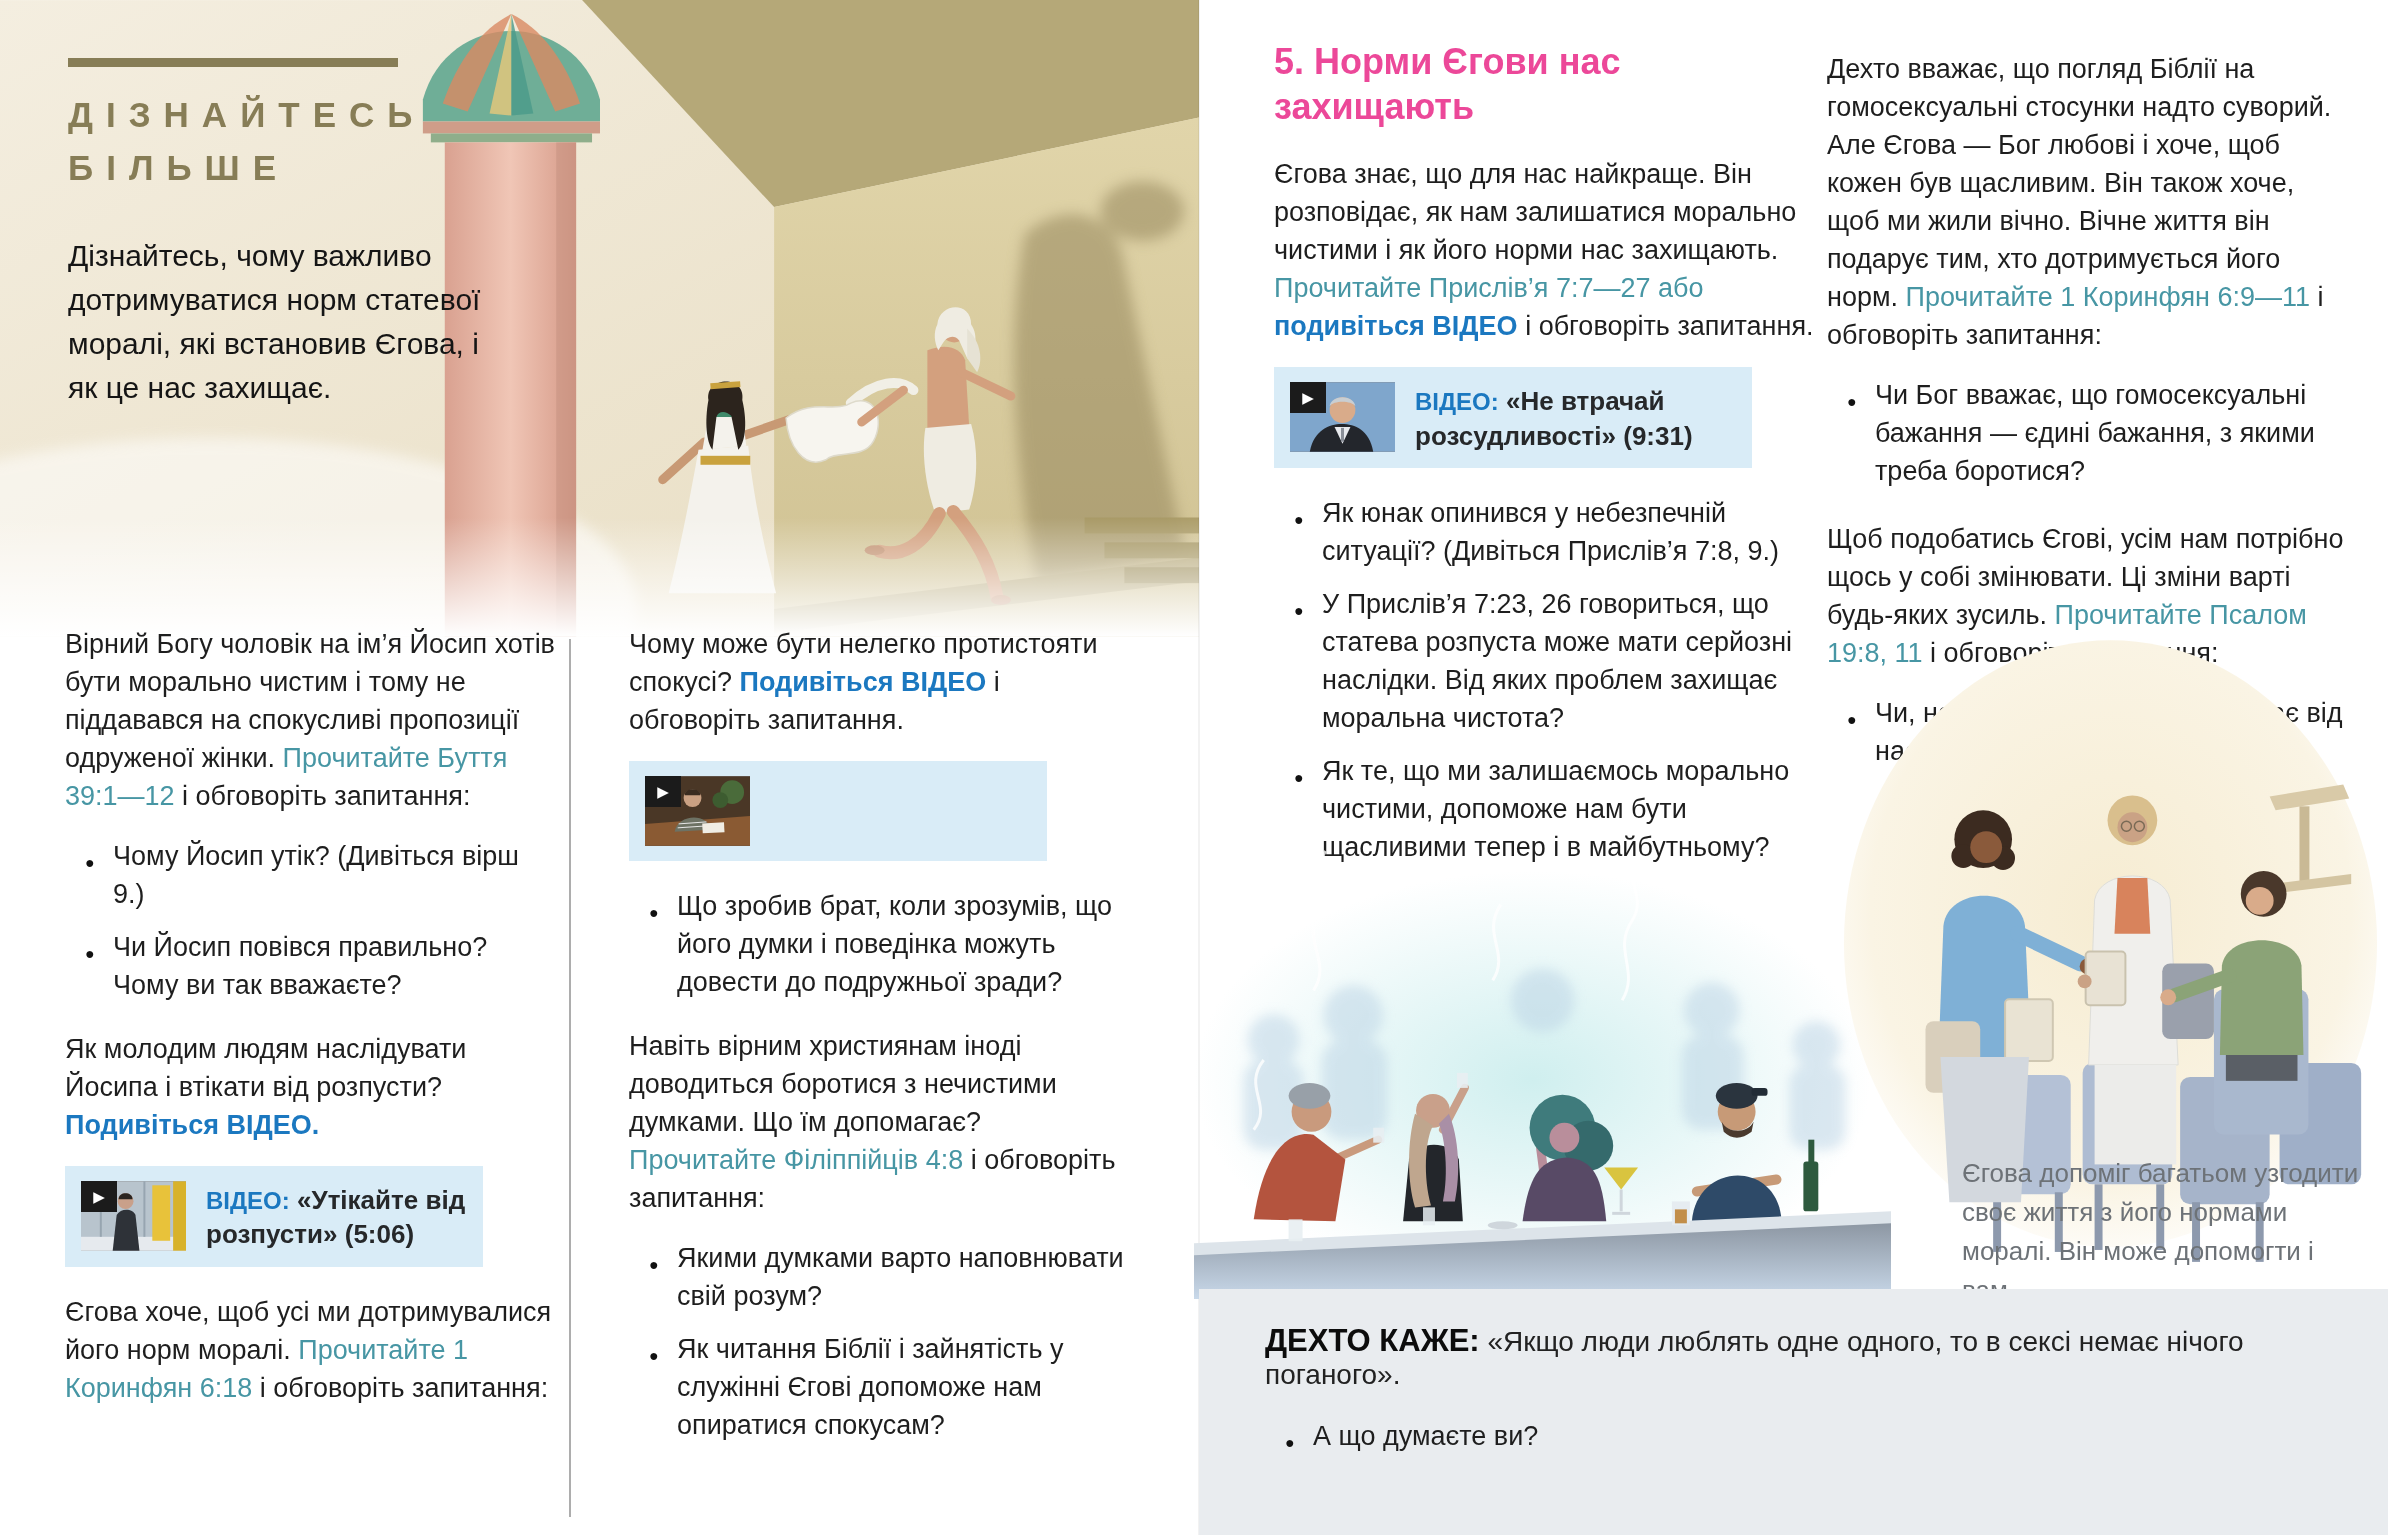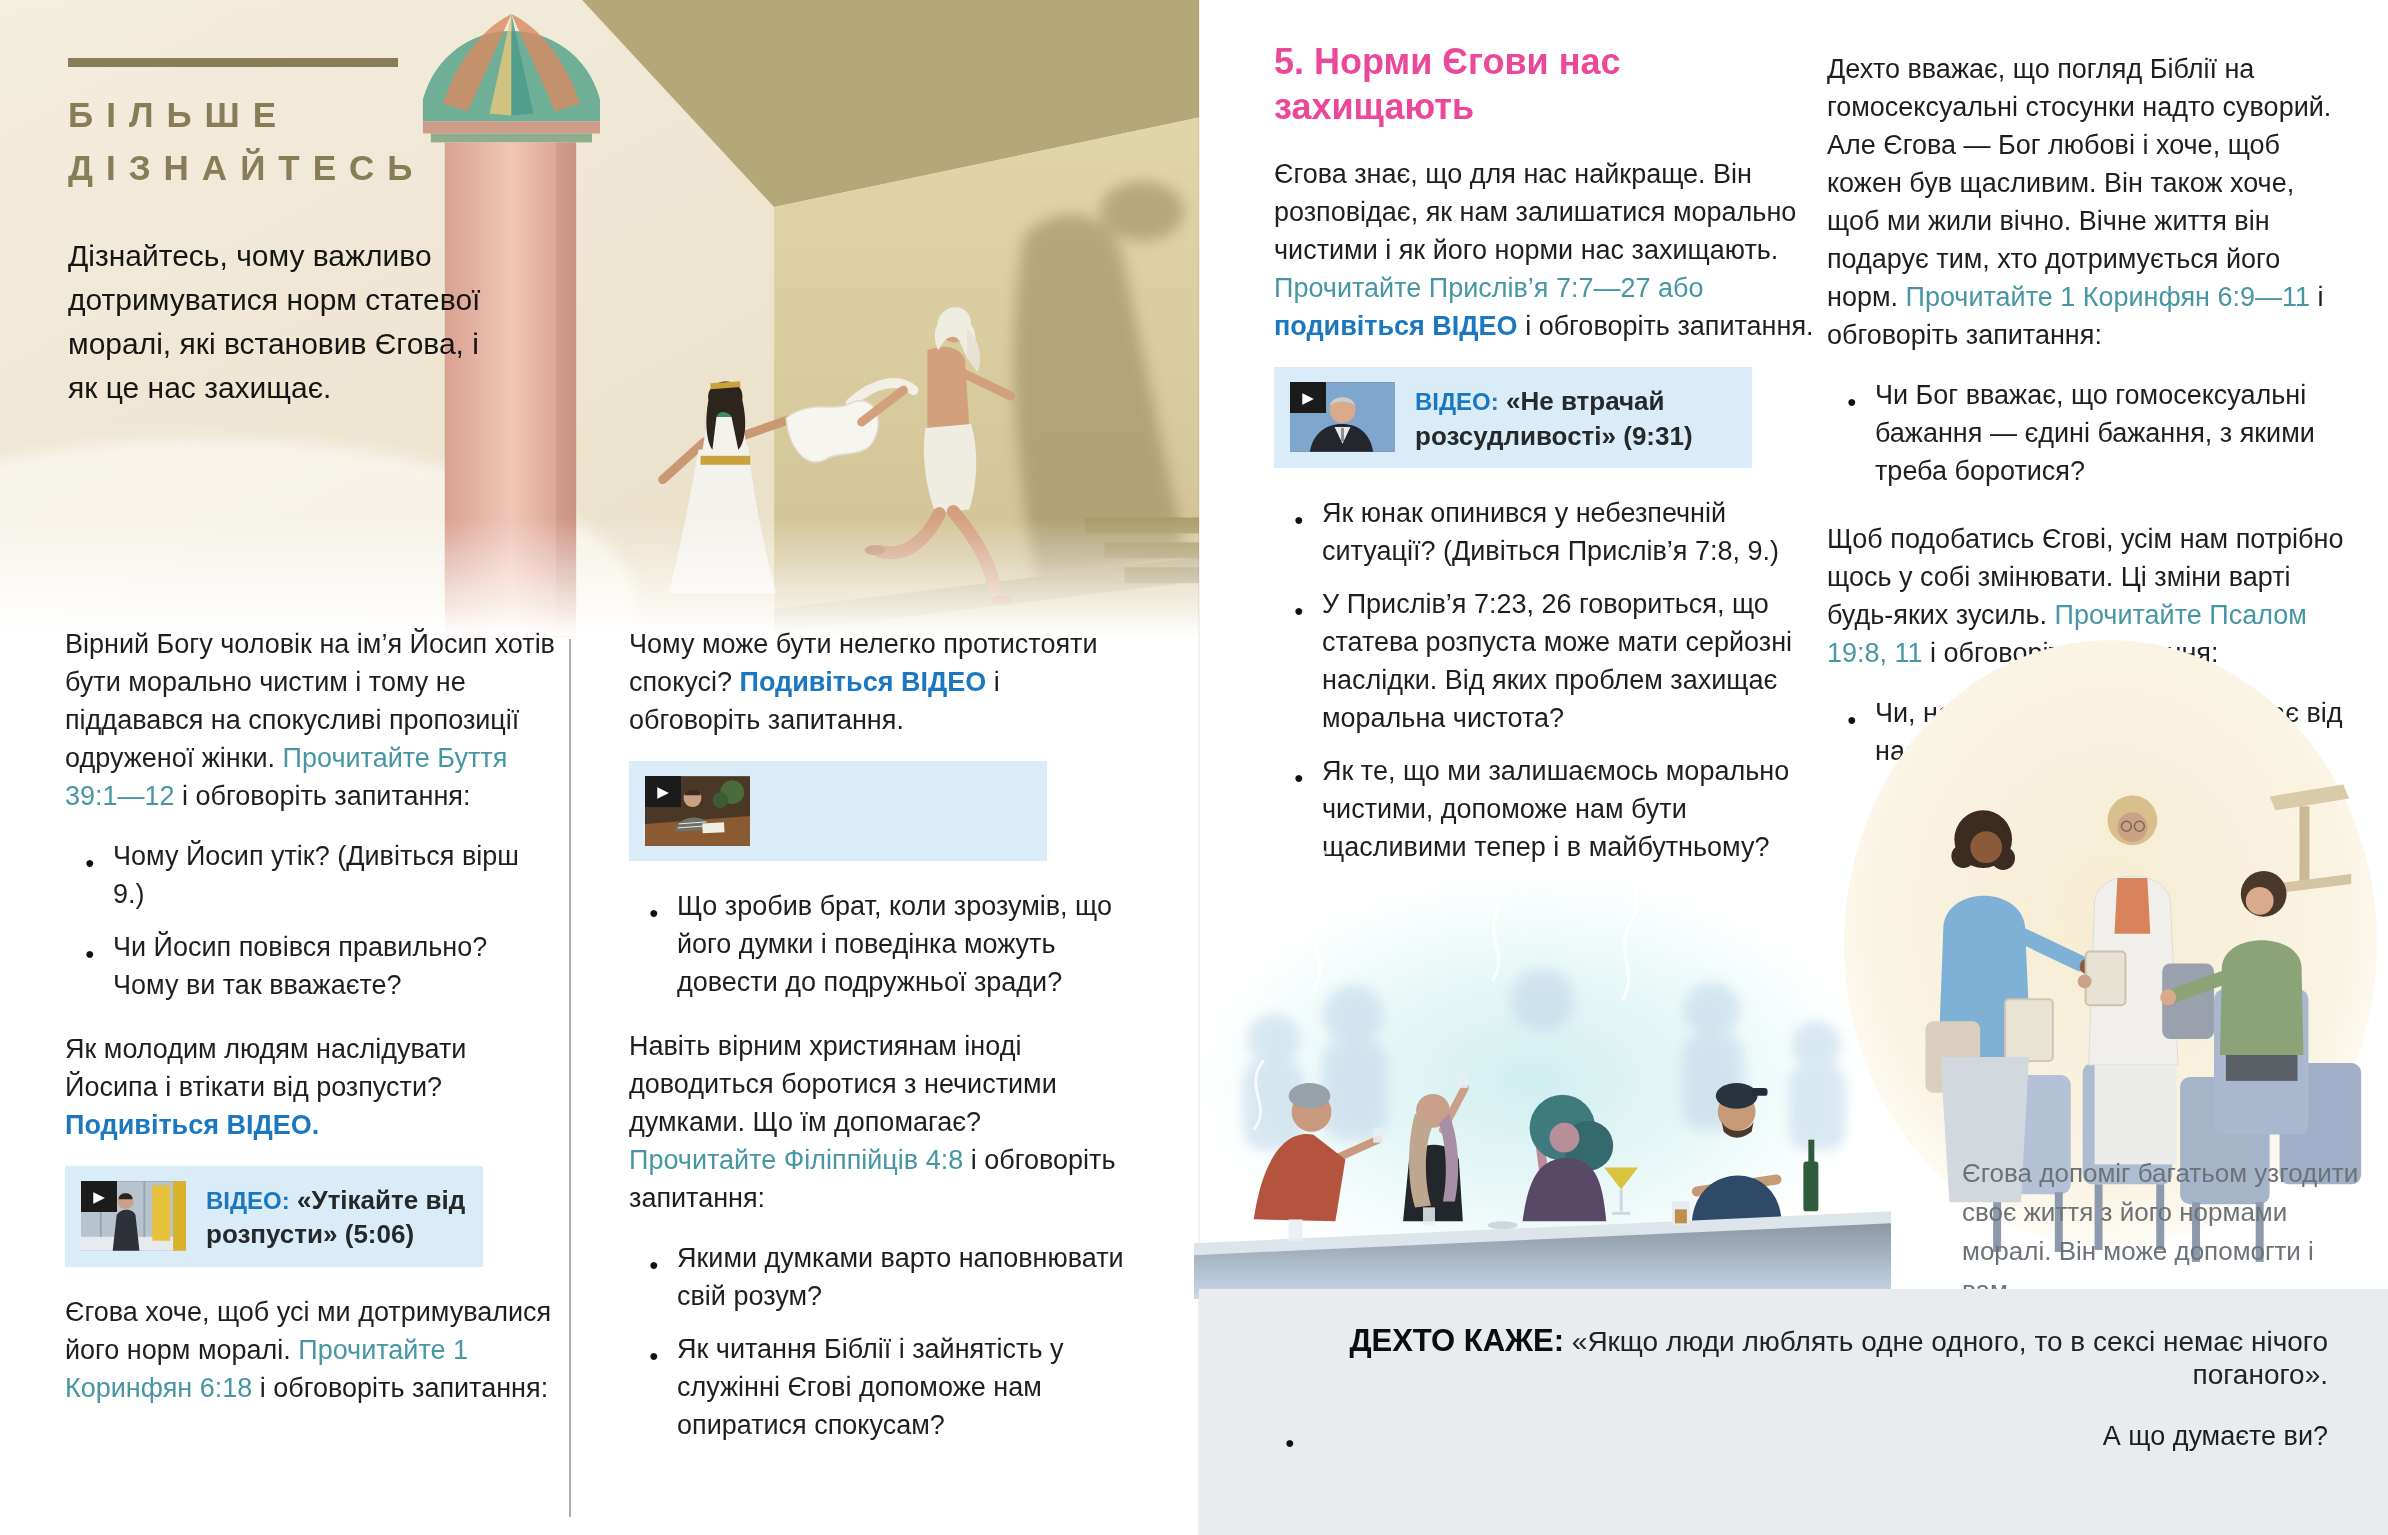--- a/index.html
+++ b/index.html
@@ -35,21 +35,21 @@
   .col{position:absolute;}
   .col3{left:65px;top:625px;width:490px;}
   .col4{left:629px;top:625px;width:502px;}
   .col5{left:1274px;top:40px;width:542px;}
   .col6{left:1827px;top:50px;width:517px;}
   .col-rule{left:569px;top:639px;width:2px;height:878px;background:#adadad;}
   .page-seam{left:1198px;top:0;width:2px;height:1535px;background:rgba(0,0,0,0.05);}
   
   .caption{left:1962px;top:1154px;width:398px;font-size:26px;line-height:1.5;color:#6d7277;}
   .some-say{left:1199px;top:1289px;width:1189px;height:247px;background:#e9ecef;box-sizing:border-box;
-            padding:34px 60px 0 66px;text-align:right;}
+            padding:34px 60px 0 66px;}
   .ss-label{font-weight:bold;font-size:31px;color:#0c0c0c;}
   .ss-quote{font-size:28px;color:#222;}
   .some-say ul.bullets{margin-top:26px;}
   .some-say ul.bullets li{font-size:27px;}
 </style>
 </head>
 <body>
 
 <div class="canvas">
 
@@ -133,22 +133,22 @@
       <path d="M944,516 C928,548 906,560 884,554" stroke="#d3a07e" stroke-width="13" stroke-linecap="round" fill="none"></path>
       <ellipse cx="1006" cy="603" rx="10" ry="5" fill="#c08e6c"></ellipse>
       <ellipse cx="879" cy="553" rx="10" ry="5" fill="#c08e6c"></ellipse>
     </g>
     <rect x="0" y="520" width="1205" height="120" fill="url(#fadeW)"></rect>
   </svg>
 
   <div class="abs learn-more">
     <div class="lm-rule"></div>
     <div class="lm-title">
+      <div>ДІЗНАЙТЕСЬ</div>
       <div>БІЛЬШЕ</div>
-      <div>ДІЗНАЙТЕСЬ</div>
     </div>
     <div class="lm-intro">Дізнайтесь, чому важливо дотримуватися норм статевої моралі, які встановив Єгова, і як це нас захищає.</div>
   </div>
 
   <div class="col col3">
     <p class="para"><span>Вірний Богу чоловік на ім’я Йосип хотів бути морально чистим і тому не піддавався на спокусливі пропозиції одруженої жінки. </span><span class="teal">Прочитайте Буття 39:1—12</span><span> і обговоріть запитання:</span></p>
     <ul class="bullets">
       <li>Чому Йосип утік? (Дивіться вірш 9.)</li>
       <li>Чи Йосип повівся правильно? Чому ви так вважаєте?</li>
     </ul>

